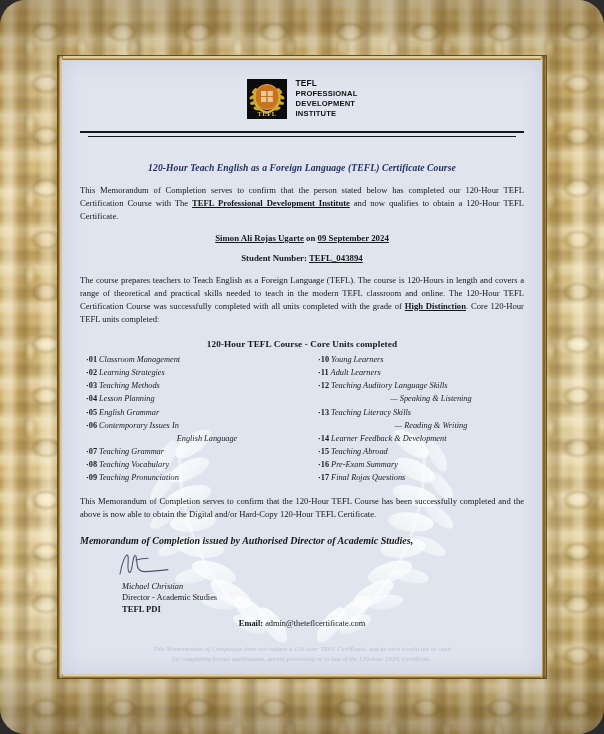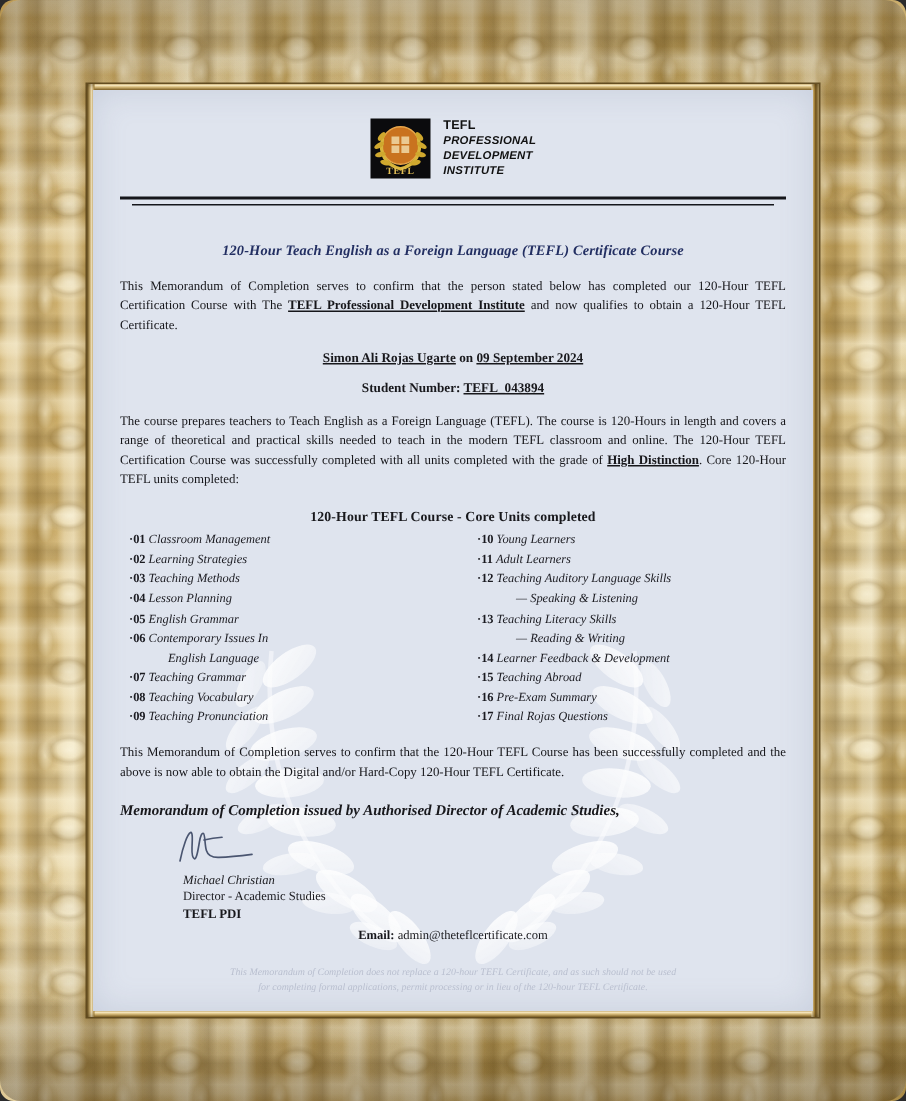--- a/index.html
+++ b/index.html
@@ -9,21 +9,21 @@
     height: 734px;
     overflow: hidden;
     background: #2b2b2b;
   }
 
   
   .frame-outer {
     position: relative;
     width: 604px;
     height: 734px;
-    border-radius: 9px;
+    border-radius: 26px;
     background:
       
       linear-gradient(100deg,
         #b9964f 0%, #d7bd83 6%, #c9a964 12%, #e3cf9e 19%,
         #bfa05a 27%, #d9c189 35%, #c4a35e 44%, #e0cb98 53%,
         #bb9c55 62%, #d5bd84 71%, #c6a660 80%, #decb99 88%,
         #bd9e57 95%, #a88a46 100%);
     overflow: hidden;
   }
 
@@ -151,21 +151,21 @@
   }
   .logo-words {
     font-family: "Liberation Sans", sans-serif;
     color: #111;
     font-size: 8.4px;
     line-height: 1.32;
     letter-spacing: 0.02em;
   }
   .logo-words div:first-child { font-weight: bold; }
   .logo-words div { font-weight: bold; }
-  .logo-words .sc { font-size: 7.6px; font-style: italic; }
+  .logo-words .sc { font-size: 7.6px; }
 
   
   .rule-a {
     height: 2.2px;
     background: #15161b;
     margin: 12px 0 0 0;
   }
   .rule-b {
     height: 1.2px;
     background: #15161b;
@@ -226,20 +226,21 @@
     white-space: nowrap;
   }
   .unit .num {
     font-style: normal;
     font-weight: bold;
     margin-right: 2px;
   }
   .unit .cont {
     display: block;
     padding-left: 26px;
+    text-align: center;
   }
 
   
   .issued {
     font-size: 10px;
     font-style: italic;
     font-weight: bold;
     margin-top: 14px;
   }
 

